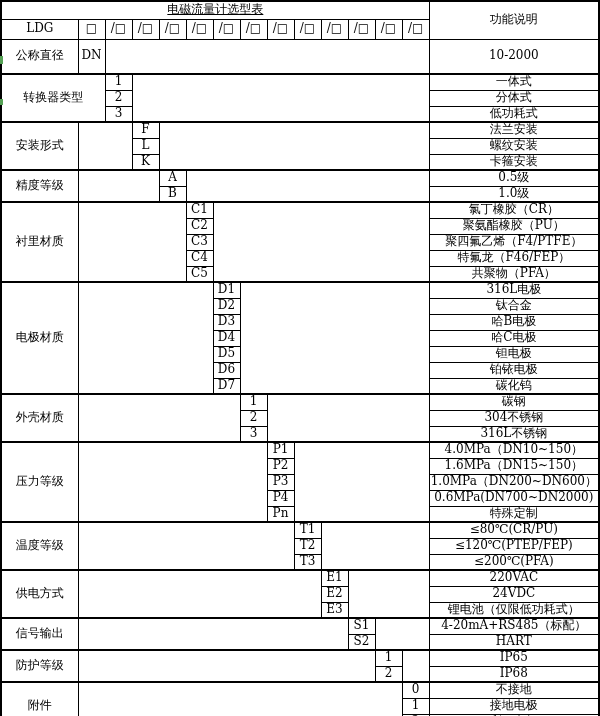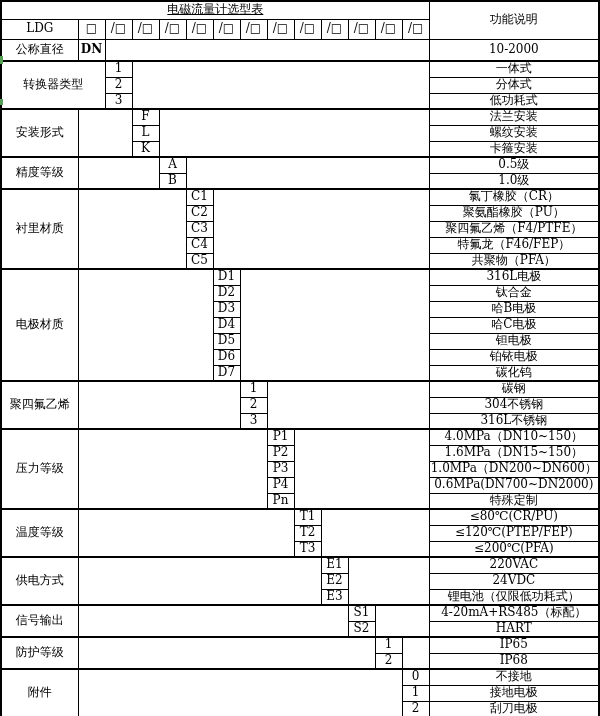--- a/index.html
+++ b/index.html
@@ -4,27 +4,27 @@
 <style>
   html,body{margin:0;padding:0;background:#fff;}
   body{width:600px;position:relative;color:#000;
        font-family:"DejaVu Serif","Liberation Serif",serif;}
   table.sel{border-collapse:collapse;table-layout:fixed;width:600px;
             border:2px solid #000;}
   table.sel td{border:1px solid #000;padding:0;overflow:hidden;
                white-space:nowrap;text-align:center;vertical-align:middle;
                font-size:12px;line-height:1.15;}
   tr{height:16px;}
-  tr.r-title{height:18px;} tr.r-ldg{height:20px;padding-left:24px;} tr.r-dn{height:22px;}
+  tr.r-title{height:18px;} tr.r-ldg{height:20px;padding-left:24px;} tr.r-dn{height:35px;}
   tr.bs > td{border-top:2px solid #000;}
   td.desc{border-left:2px solid #000;margin-top:43px;}
   td.title{font-size:14px;text-decoration:underline;}
   td.fn{font-size:14px;border-left:2px solid #000;margin-left:32px;}
   td.al{text-align:left;padding-left:8px;}
-  td.dn{text-align:left;padding-left:3px;font-weight:bold;}
+  td.dn{text-align:left;padding-left:3px;}
   td.left{text-align:left;padding-left:2px;}
   td.box{font-size:11px;}
   .pagebreak{height:4px;width:600px;
     background:repeating-linear-gradient(90deg,#999 0 8px,#f0f0f0 8px 32px);}
   .tick{position:absolute;left:0;width:3px;background:#55a055;}
   .tick.t1{top:56px;height:8px;} .tick.t2{top:99px;height:6px;}
 </style>
 </head>
 <body>
 
@@ -170,21 +170,21 @@
   <tr>
     <td>D6</td>
     <td class="desc">铂铱电极</td>
   </tr>
   <tr>
     <td>D7</td>
     <td class="desc">碳化钨</td>
   </tr>
 
   <tr class="bs">
-    <td rowspan="3">聚四氟乙烯</td>
+    <td rowspan="3">外壳材质</td>
     <td rowspan="3" colspan="6"></td>
     <td>1</td>
     <td rowspan="3" colspan="6"></td>
     <td class="desc">碳钢</td>
   </tr>
   <tr>
     <td>2</td>
     <td class="desc">304不锈钢</td>
   </tr>
   <tr>

